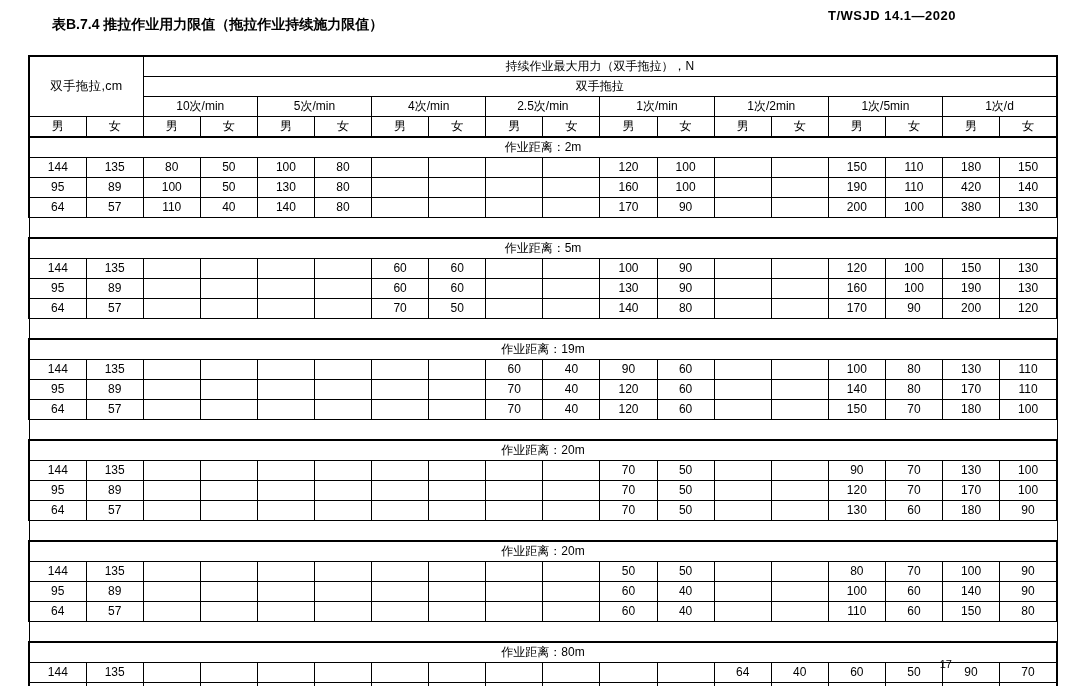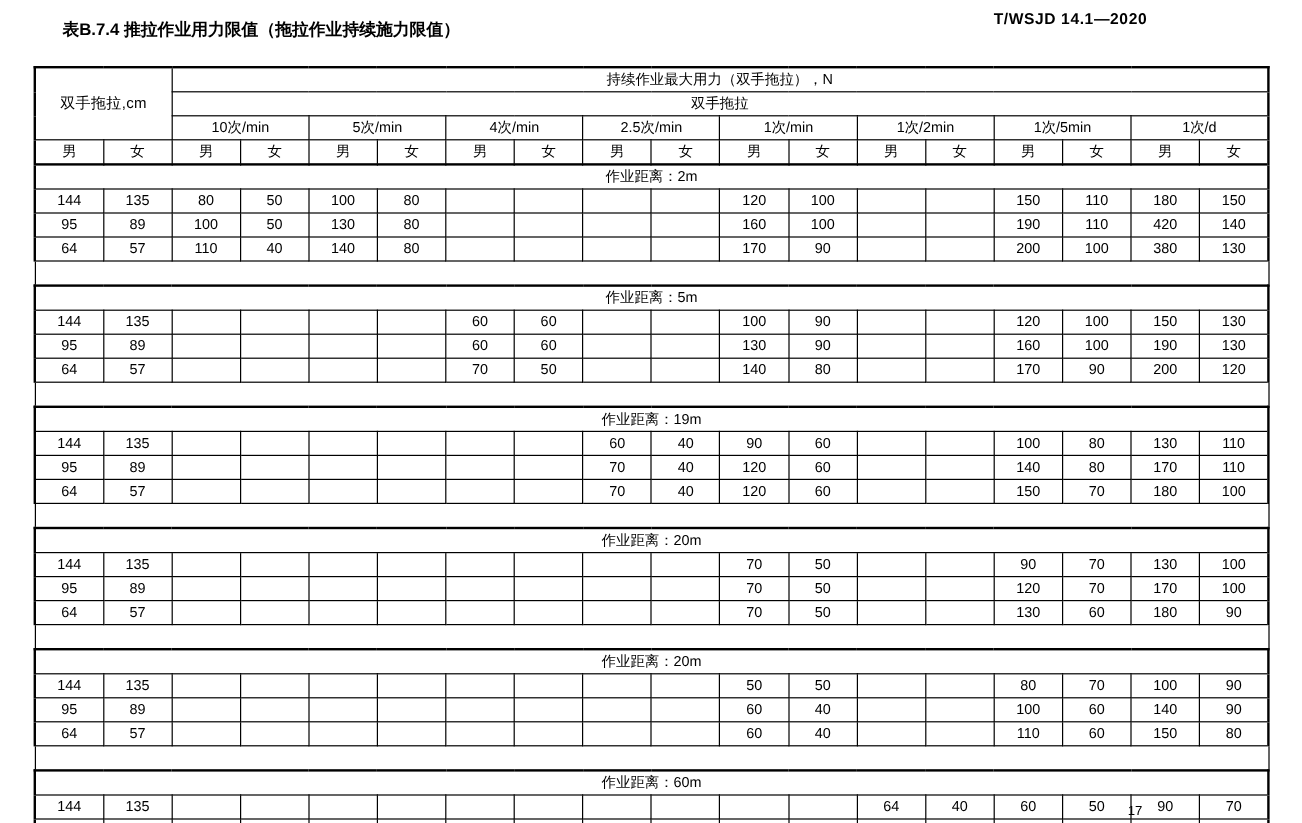--- a/index.html
+++ b/index.html
@@ -76,21 +76,21 @@
   .spacer-row td {
     height: 7px;
     line-height: 7px;
     border-left: 2px solid #000;
     border-right: 2px solid #000;
     border-top: none;
     border-bottom: none;
   }
   .page-number {
     position: absolute;
-    bottom: 4px;
+    bottom: 16px;
     right: 18px;
     font-family: "Liberation Sans", sans-serif;
     font-size: 11px;
   }
 </style>
 </head>
 <body>
 
 <div class="page">
 
@@ -488,21 +488,21 @@
             <td></td>
             <td>110</td>
             <td>60</td>
             <td>150</td>
             <td class="thick-right">80</td>
           </tr>
           <tr class="spacer-row">
             <td colspan="18"></td>
           </tr>
           <tr class="section-row">
-            <td colspan="18" class="thick-left thick-right thick-top">作业距离：60m</td>
+            <td colspan="18" class="thick-left thick-right thick-top">作业距离：80m</td>
           </tr>
           <tr>
             <td class="thick-left">144</td>
             <td>135</td>
             <td></td>
             <td></td>
             <td></td>
             <td></td>
             <td></td>
             <td></td>

